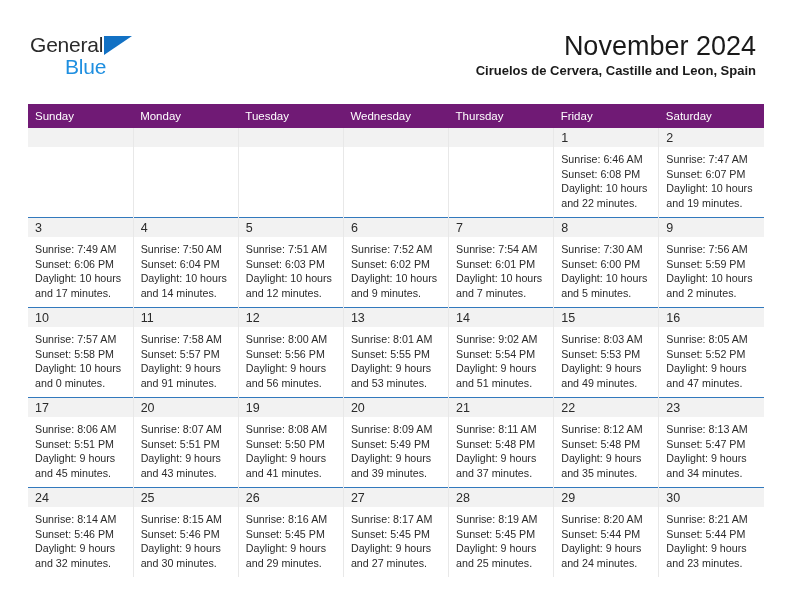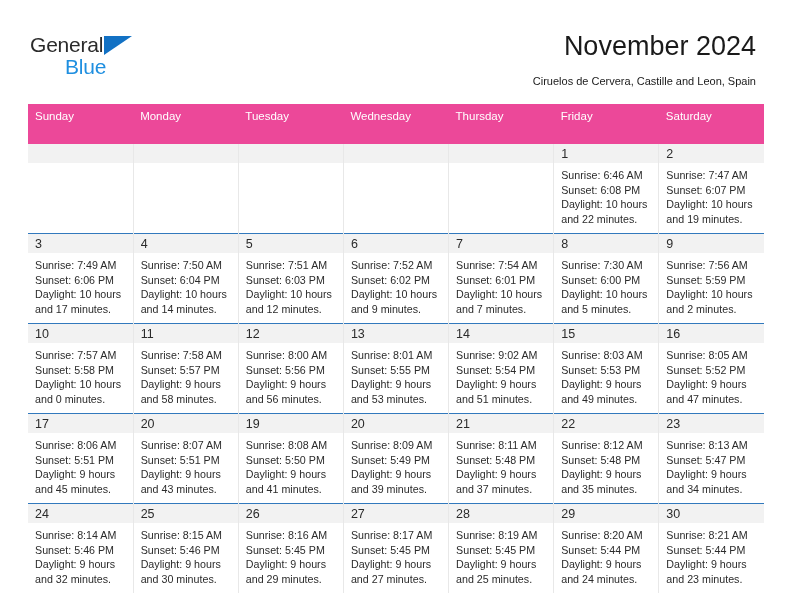--- a/index.html
+++ b/index.html
@@ -73,45 +73,44 @@
     text-align: right;
   }
   .cal-title {
     font-size: 27px;
     font-weight: normal;
     color: #1a1a1a;
     line-height: 32px;
     white-space: nowrap;
   }
   .cal-subtitle {
-    margin-top: 10px;
-    font-size: 11px;
-    font-weight: normal;
+    font-size: 13px;
+    font-weight: bold;
     color: #1a1a1a;
     line-height: 18px;
     white-space: nowrap;
   }
 
   
   .calendar {
     position: absolute;
     left: 28px;
     top: 104px;
     width: 736px;
     border-collapse: collapse;
     table-layout: fixed;
   }
 
   .calendar th {
-    background: #ec4899;
+    background: #701a75;
     color: #ffffff;
     font-size: 11.5px;
     font-weight: normal;
     text-align: left;
-    padding: 5px 0 22px 7px;
+    padding: 5px 0 6px 7px;
     height: 13px;
     border: none;
   }
 
   .calendar td {
     vertical-align: top;
     padding: 0;
     height: 89px;
     border-top: 1px solid #3279bd;
     border-right: 1px solid #e8e8e8;
@@ -290,21 +289,21 @@
               <div>Daylight: 10 hours</div>
               <div>and 0 minutes.</div>
             </div>
           </td>
           <td>
             <div class="daynum-band">11</div>
             <div class="cell-body">
               <div>Sunrise: 7:58 AM</div>
               <div>Sunset: 5:57 PM</div>
               <div>Daylight: 9 hours</div>
-              <div>and 58 minutes.</div>
+              <div>and 91 minutes.</div>
             </div>
           </td>
           <td>
             <div class="daynum-band">12</div>
             <div class="cell-body">
               <div>Sunrise: 8:00 AM</div>
               <div>Sunset: 5:56 PM</div>
               <div>Daylight: 9 hours</div>
               <div>and 56 minutes.</div>
             </div>

